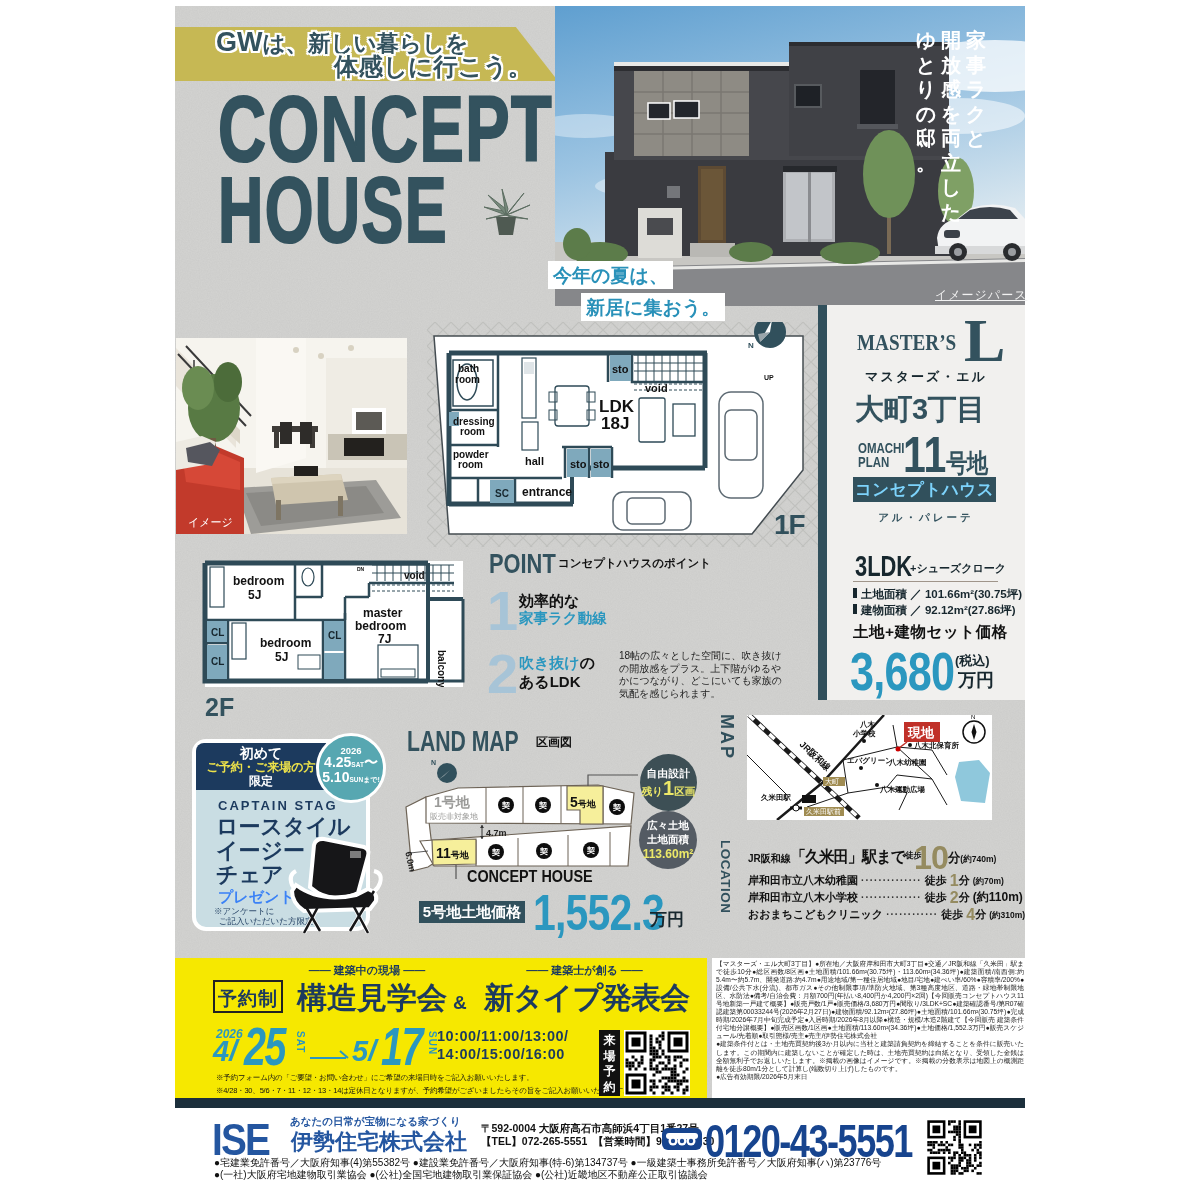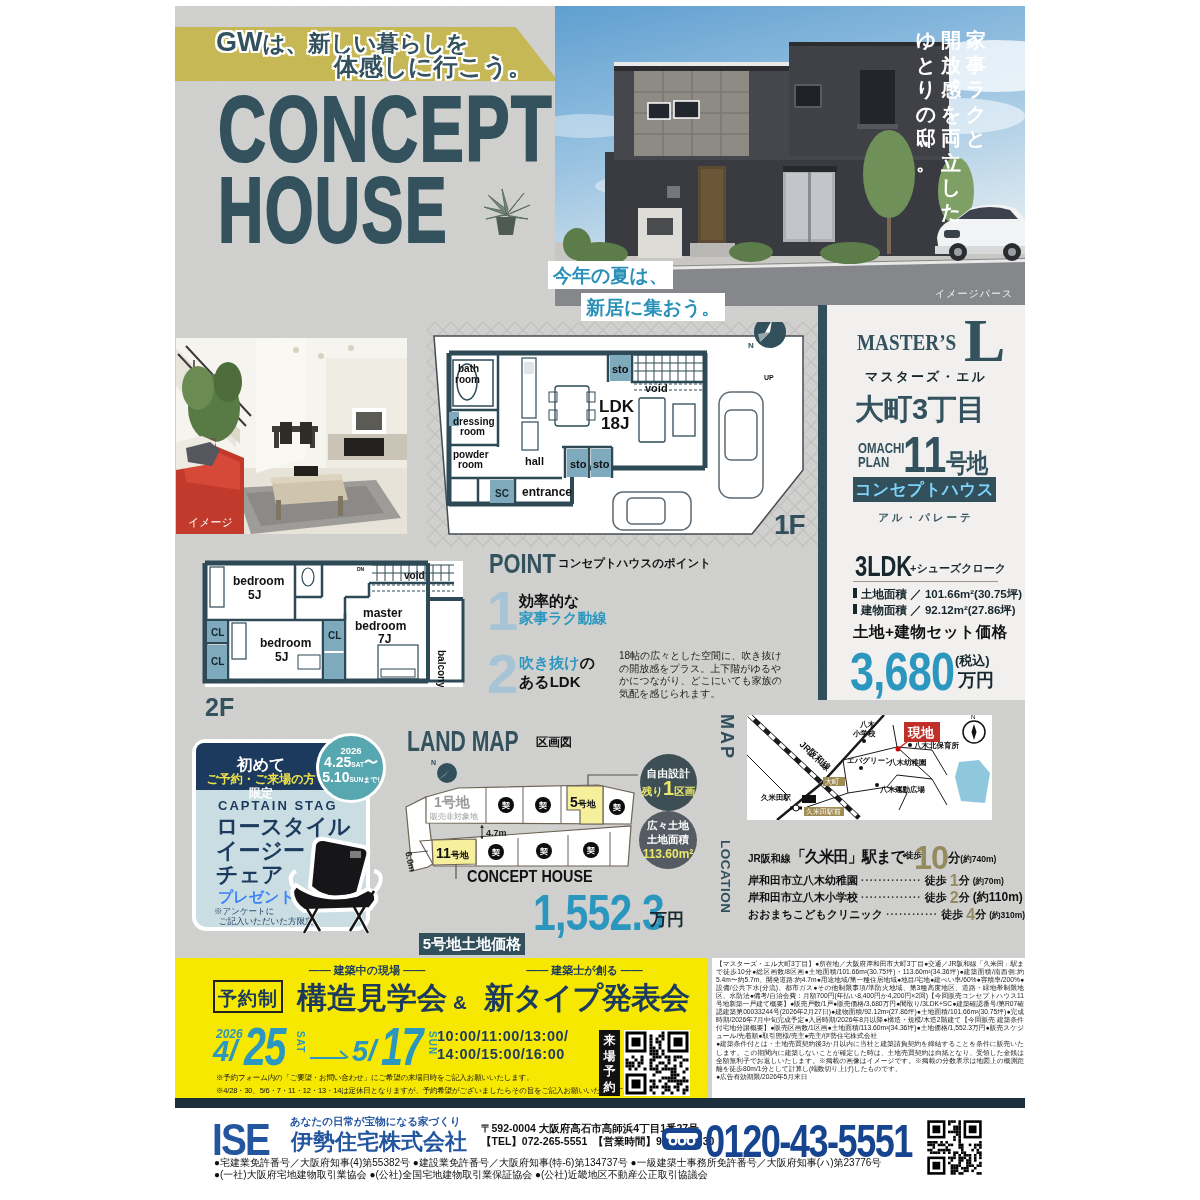--- a/index.html
+++ b/index.html
@@ -168,21 +168,21 @@
       <circle cx="403" cy="246" r="9" fill="#2a2c2f"></circle>
       <circle cx="457" cy="246" r="9" fill="#2a2c2f"></circle>
       <circle cx="403" cy="246" r="4" fill="#9a9da1"></circle>
       <circle cx="457" cy="246" r="4" fill="#9a9da1"></circle>
       <rect x="389" y="224" width="16" height="8" rx="3" fill="#3b4149"></rect>
     </g>
   </svg>
   <div class="abs vcol" style="left:964px;">家<br>事<br>ラ<br>ク<br>と</div>
     <div class="abs vcol" style="left:939px;">開<br>放<br>感<br>を<br>両<br>立<br>し<br>た</div>
     <div class="abs vcol" style="left:914px;">ゆ<br>と<br>り<br>の<br>邸<br>。</div>
-  <div class="abs" style="left:935px;top:287px;color:#f2f2f2;font-size:10px;letter-spacing:1px;">イメージパース</div>
+  <div class="abs" style="left:935px;top:287px;color:#f2f2f2;font-size:12px;letter-spacing:1px;text-decoration:underline;">イメージパース</div>
   <div class="abs" id="natsu1">今年の夏は、</div>
   <div class="abs" id="natsu2">新居に集おう。</div>
 
   <svg class="abs" style="left:427px;top:322px;" width="395" height="225" viewBox="0 0 395 225" font-family="Liberation Sans,sans-serif">
     <defs>
         <pattern id="fence" width="16" height="16" patternUnits="userSpaceOnUse">
       <path d="M0 8 L8 0 M8 16 L16 8 M0 8 L8 16 M8 0 L16 8" stroke="#bcbdba" stroke-width="1.2" fill="none"></path>
         </pattern>
       </defs>
     <rect x="0" y="0" width="395" height="225" fill="url(#fence)" opacity="0.8"></rect>
@@ -353,21 +353,21 @@
   <div class="abs teal" style="left:489px;top:548px;font-size:28px;font-weight:bold;letter-spacing:0px;transform:scaleX(0.78);transform-origin:0 0;">POINT</div>
   <div class="abs" style="left:558px;top:556px;color:#111;font-size:11.5px;font-weight:bold;">コンセプトハウスのポイント</div>
   <div class="abs" style="left:487px;top:583px;color:#a7c4d7;font-size:56px;font-weight:bold;line-height:1;">1</div>
   <div class="abs" style="left:519px;top:592px;color:#111;font-size:15px;font-weight:bold;line-height:17px;">効率的な<br><span style="color:#2b97bf;font-size:14.5px;">家事ラク動線</span></div>
   <div class="abs" style="left:487px;top:646px;color:#a7c4d7;font-size:56px;font-weight:bold;line-height:1;">2</div>
   <div class="abs" style="left:519px;top:653px;color:#111;font-size:15px;font-weight:bold;line-height:19px;"><span style="color:#2b97bf;">吹き抜け</span>の<br>あるLDK</div>
   <div class="abs" style="left:619px;top:650px;color:#222;font-size:10px;line-height:12.7px;width:172px;">18帖の広々とした空間に、吹き抜けの開放感をプラス。上下階がゆるやかにつながり、どこにいても家族の気配を感じられます。</div>
 
   <div class="abs" style="left:192px;top:739px;width:178px;height:192px;background:#c9dde3;border:4px solid #fff;border-radius:14px;box-sizing:border-box;"></div>
   <div class="abs" style="left:196px;top:743px;width:130px;height:47px;background:#1c3a5e;border-radius:8px 0 0 0;color:#fff;font-weight:bold;text-align:center;">
-    <div style="font-size:16px;line-height:14px;padding-top:15px;">初めて</div>
+    <div style="font-size:14px;line-height:14px;padding-top:3px;">初めて</div>
     <div style="font-size:12px;line-height:14px;color:#ede24a;">ご予約・ご来場の方</div>
     <div style="font-size:12px;line-height:14px;">限定</div>
   </div>
   <div class="abs" style="left:316px;top:733px;width:70px;height:70px;background:#57a7b1;border:3px solid #fff;border-radius:50%;box-sizing:border-box;color:#fff;font-weight:bold;text-align:center;">
     <div style="font-size:9.5px;margin-top:9px;">2026</div>
     <div style="font-size:14px;line-height:13px;">4.25<span style="font-size:6.5px;">SAT</span>〜</div>
     <div style="font-size:14px;line-height:13px;">5.10<span style="font-size:6.5px;">SUN</span><span style="font-size:7px;">まで!</span></div>
   </div>
   <div class="abs" style="left:218px;top:798px;color:#1c3a5e;font-size:13px;font-weight:bold;letter-spacing:2px;">CAPTAIN STAG</div>
   <div class="abs" style="left:216px;top:815px;color:#1c3a5e;font-size:22px;font-weight:bold;line-height:24px;">ロースタイル<br>イージー<br>チェア</div>
@@ -436,21 +436,21 @@
   <div class="abs" style="left:467px;top:868px;color:#111;font-size:16px;font-weight:bold;transform:scaleX(0.9);transform-origin:0 0;white-space:nowrap;">CONCEPT HOUSE</div>
   <div class="abs" style="left:640px;top:754px;width:57px;height:57px;border-radius:50%;background:#3d4f55;color:#fff;text-align:center;font-weight:bold;">
     <div style="font-size:10.5px;margin-top:13px;letter-spacing:0.5px;">自由設計</div>
     <div style="font-size:10.5px;color:#ece868;line-height:14px;">残り<span style="font-size:20px;">1</span>区画</div>
   </div>
   <div class="abs" style="left:639px;top:811px;width:58px;height:58px;border-radius:50%;background:#545b63;color:#fff;text-align:center;font-weight:bold;">
     <div style="font-size:10.5px;margin-top:8px;">広々土地</div>
     <div style="font-size:10.5px;">土地面積</div>
     <div style="font-size:12px;color:#ece868;">113.60m²</div>
   </div>
-  <div class="abs" style="left:419px;top:901px;width:106px;height:22px;background:#31505c;color:#fff;font-size:15px;font-weight:bold;text-align:center;line-height:22px;margin-top:32px;">5号地土地価格</div>
+  <div class="abs" style="left:419px;top:901px;width:106px;height:22px;background:#31505c;color:#fff;font-size:15px;font-weight:bold;text-align:center;line-height:22px;">5号地土地価格</div>
   <div class="abs" style="left:533px;top:888px;color:#2b97bf;font-size:50px;font-weight:bold;line-height:1;transform:scaleX(0.82);transform-origin:0 0;letter-spacing:-1px;">1,552.3</div>
   <div class="abs" style="left:650px;top:908px;color:#17272e;font-size:17px;font-weight:bold;">万円</div>
 
   <div class="abs" style="left:716px;top:714px;writing-mode:vertical-rl;color:#31505c;font-size:18px;font-weight:bold;letter-spacing:2px;">MAP</div>
   <svg class="abs" style="left:747px;top:715px;" width="245" height="105" viewBox="0 0 245 105" font-family="Liberation Sans,sans-serif">
     <rect width="245" height="105" fill="#fff"></rect>
     <g stroke="#1a1a1a" fill="none">
       <path d="M2 0 L112 103" stroke-width="5"></path>
       <path d="M2 0 L112 103" stroke-width="3.5" stroke-dasharray="7 7" stroke="#fff"></path>
       <path d="M137 0 L96 45 L75 68 L30 105" stroke-width="2.5"></path>

